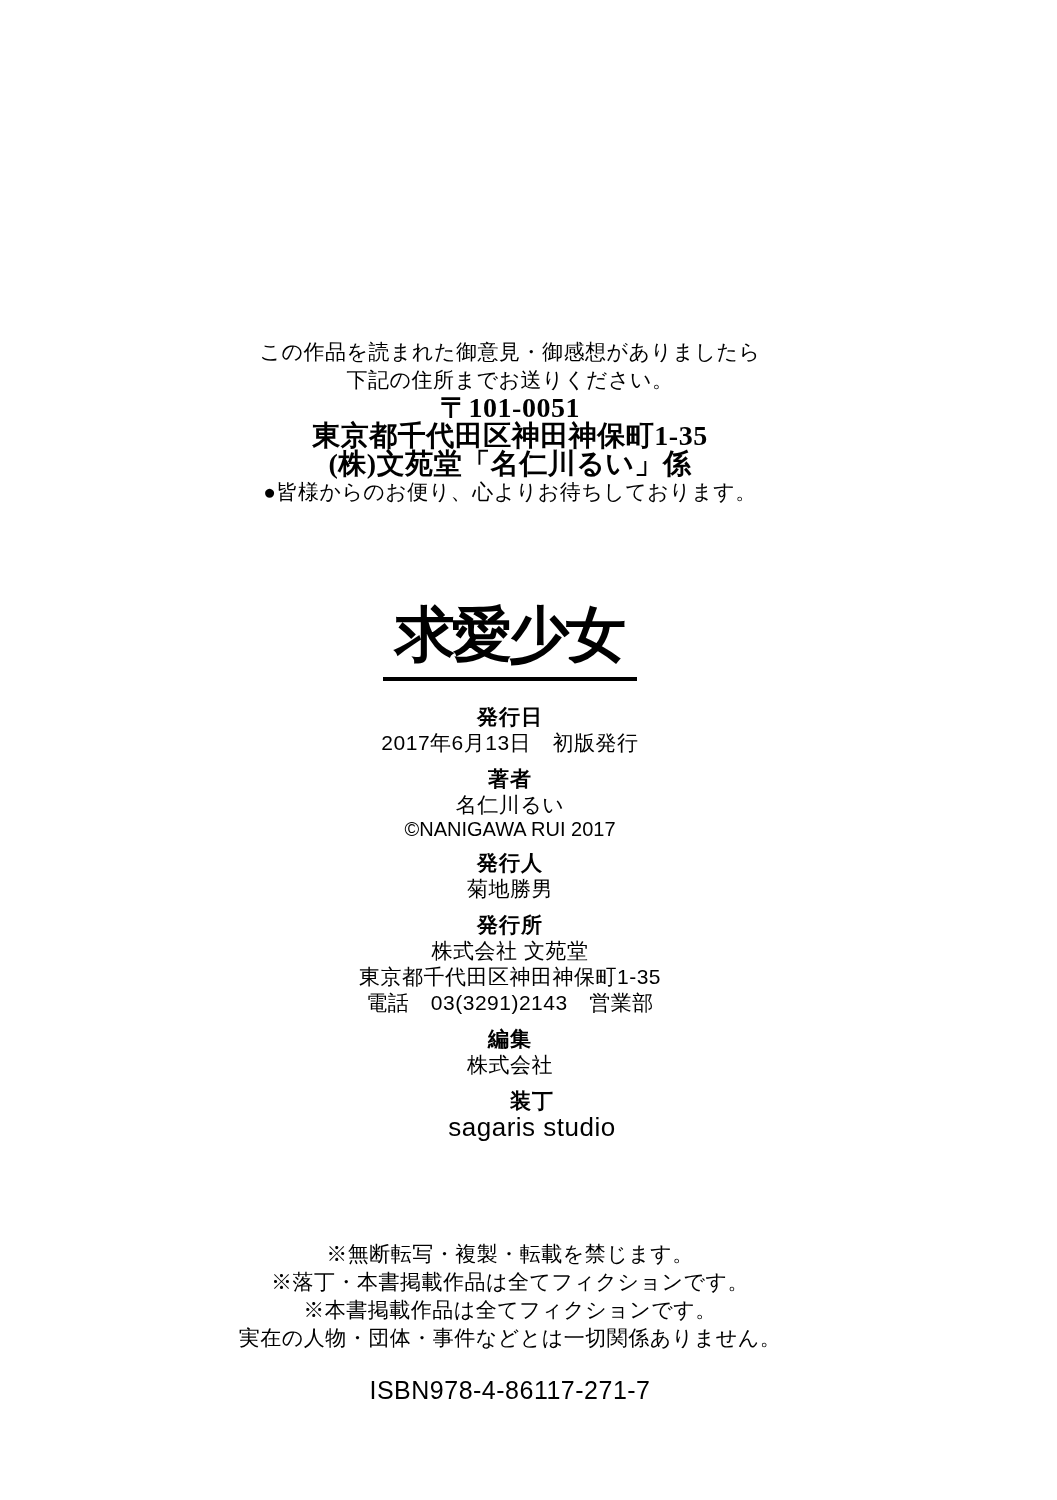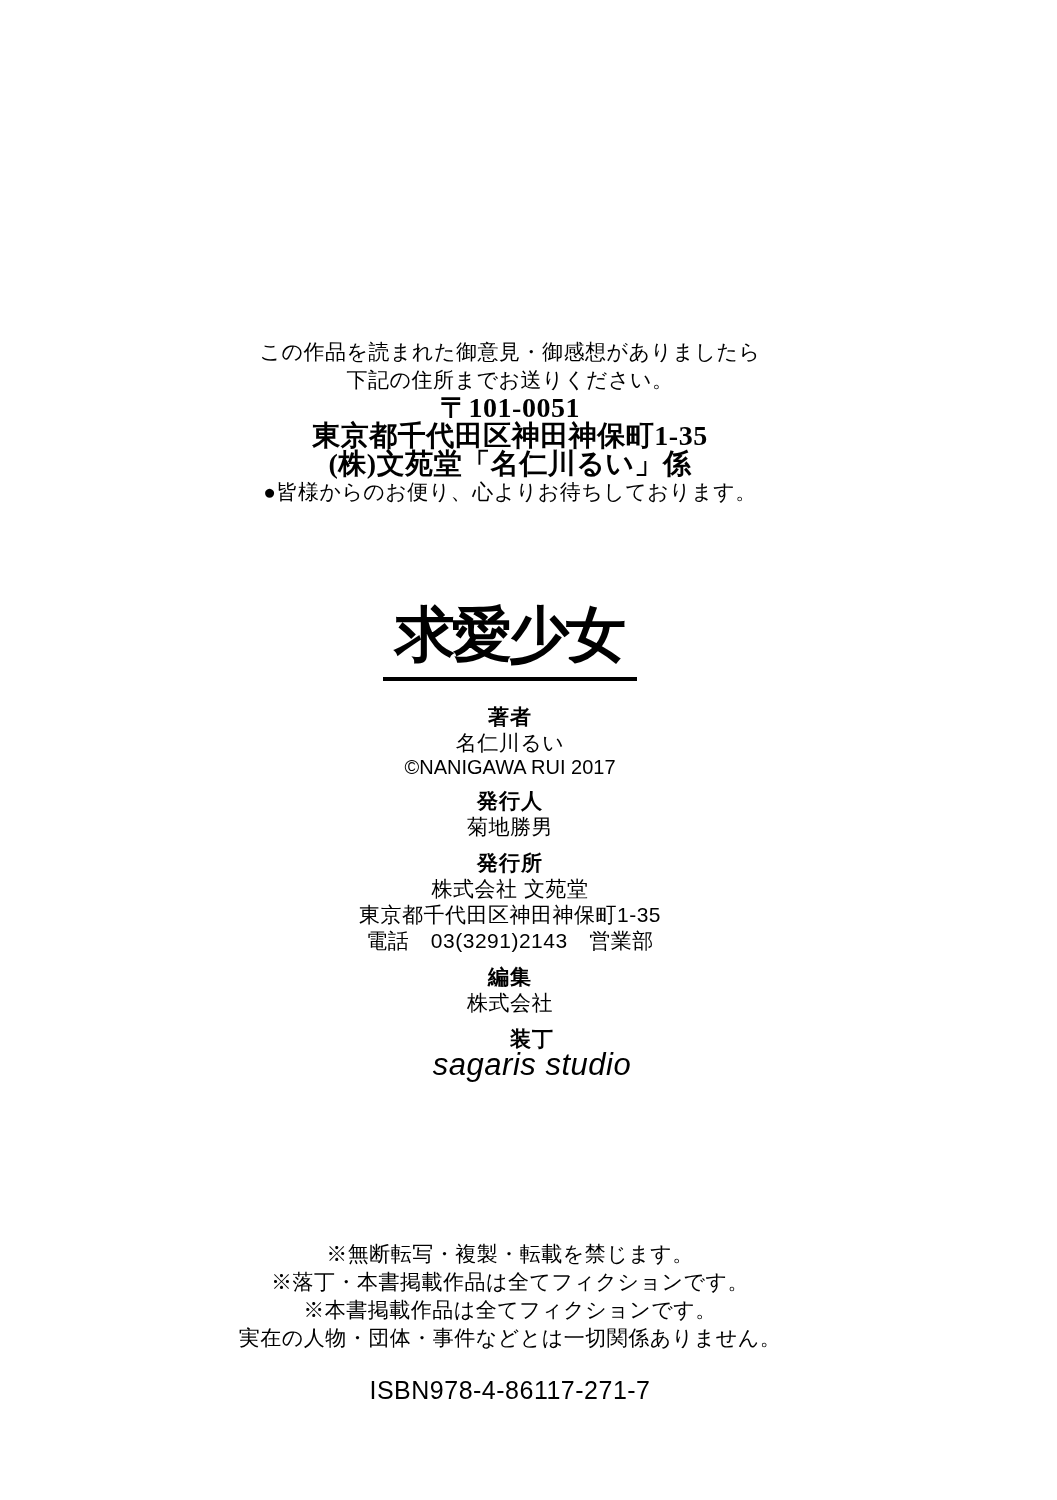--- a/index.html
+++ b/index.html
@@ -36,21 +36,21 @@
     border-bottom:4px solid #000;
   }
 
   
   .colophon { position:absolute; top:703px; left:0; right:0; }
   .colophon section { margin-bottom:9px; }
   .colophon section.gap-lg { margin-bottom:17px;padding-left:44px; }
   .col-heading { font-size:21px; line-height:27px; font-weight:bold; letter-spacing:1px; }
   .col-line    { font-size:21px; line-height:26px; letter-spacing:0.5px; }
   .col-line-small { font-size:20px; line-height:22px; letter-spacing:0; }
-  .latin { letter-spacing:0.5px; font-size:31px;font-style:italic; }
+  .latin { letter-spacing:0.5px; font-size:26px; }
 
   
   .notices { position:absolute; top:1240px; left:0; right:0; }
   .notice-line { font-size:21px; line-height:28px; letter-spacing:0.5px; }
 
   
   .isbn-wrap { position:absolute; top:1376px; left:0; right:0; }
   .isbn { font-size:25px; font-weight:400; letter-spacing:0.5px; }
 </style>
 </head>
@@ -66,20 +66,24 @@
     <div class="fb-bold">(株)文苑堂「名仁川るい」係</div>
     <div class="fb-line">●皆様からのお便り、心よりお待ちしております。</div>
   </div>
 
   <div class="title-wrap">
     <div class="book-title">求愛少女</div>
   </div>
 
   <div class="colophon">
 
+    <section>
+      <div class="col-heading">発行日</div>
+      <div class="col-line">2017年6月13日　初版発行</div>
+    </section>
 
     <section>
       <div class="col-heading">著者</div>
       <div class="col-line">名仁川るい</div>
       <div class="col-line-small">©NANIGAWA RUI 2017</div>
     </section>
 
     <section>
       <div class="col-heading">発行人</div>
       <div class="col-line">菊地勝男</div>

